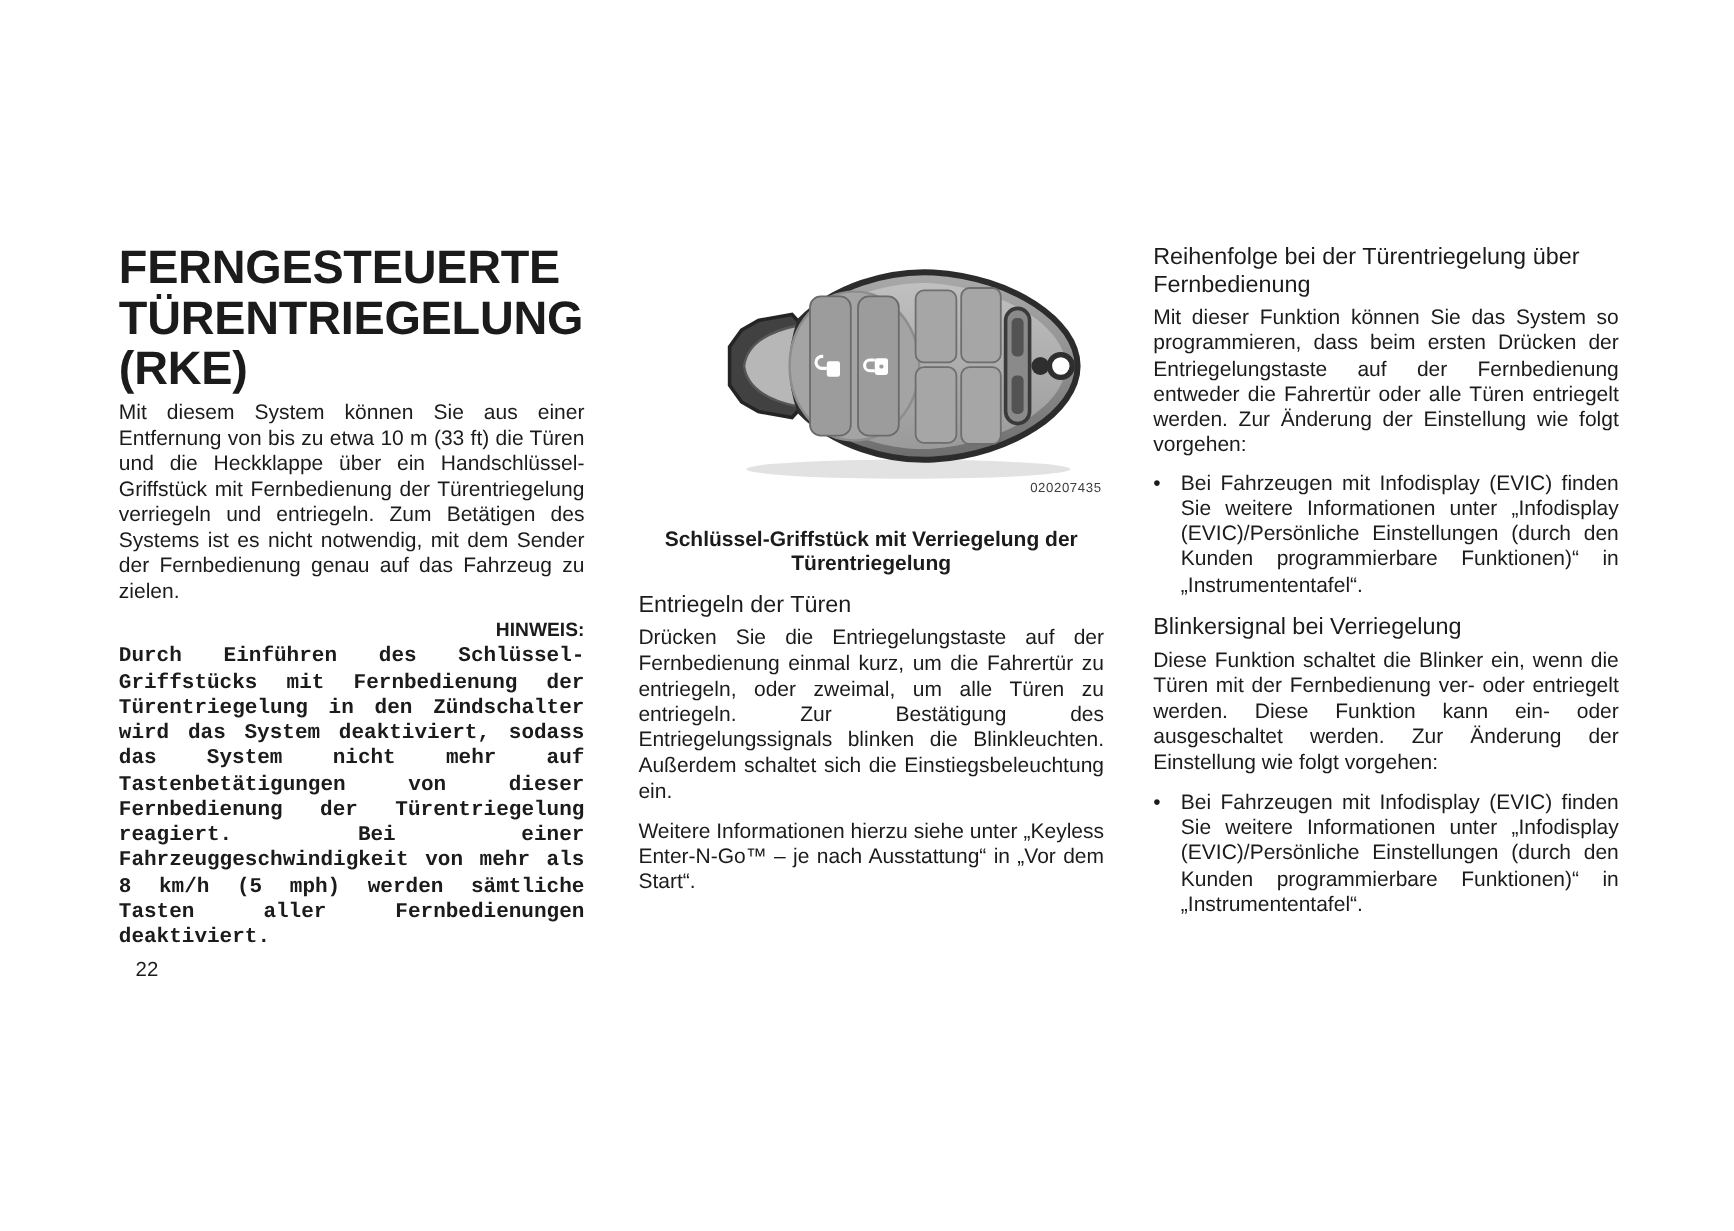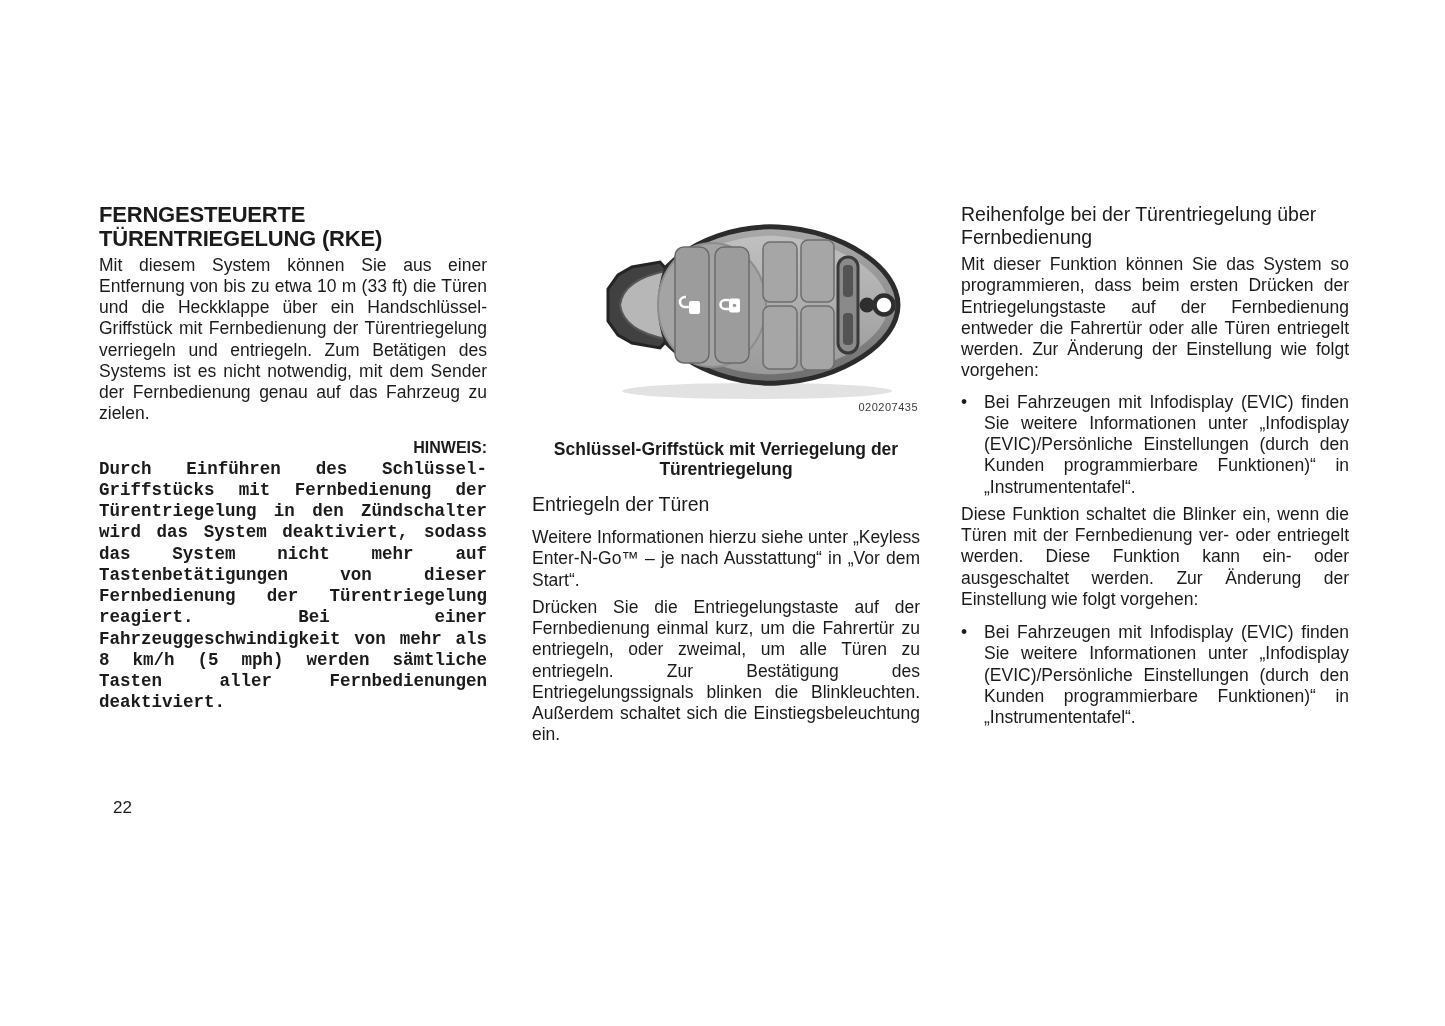--- a/index.html
+++ b/index.html
@@ -7,21 +7,21 @@
     position:relative;width:1445px;height:1026px;background:#ffffff;
     font-family:"Liberation Sans","DejaVu Sans",sans-serif;color:#1b1b1b;
     overflow:hidden;margin:0 auto;
   }
   .col{position:absolute;width:388px;}
   .col-left{left:99px;top:203px;}
   .col-mid{left:532px;top:205px;}
   .col-right{left:961px;top:203px;}
 
   h1.doc-title{
-    font-size:22px;line-height:1.08;font-weight:bold;margin:0 0 4px 0;
+    font-size:39px;line-height:1.08;font-weight:bold;margin:0 0 4px 0;
     letter-spacing:-0.2px;
   }
   .body-text{
     font-size:17.5px;line-height:1.215;text-align:justify;margin:0;
     hyphens:auto;-webkit-hyphens:auto;
   }
   .mt-sm{margin-top:6px;}
   .mt-md{margin-top:12px;}
   .note-heading{font-size:16px;font-weight:bold;margin:14px 0 2px 0;text-align:right;}
   .note-text{font-weight:bold;font-family:Liberation Mono, monospace;}
@@ -108,33 +108,34 @@
         <rect x="311" y="108" width="10" height="32" rx="4" fill="#535353"></rect>
 
         <circle cx="335" cy="100" r="7.5" fill="#2e2e2e"></circle>
         <circle cx="352" cy="100" r="9.5" fill="#ffffff" stroke="#2e2e2e" stroke-width="4.5"></circle>
       </svg>
       <div class="figure-number">020207435</div>
     </figure>
     <div class="figure-caption">Schlüssel-Griffstück mit Verriegelung der Türentriegelung</div>
 
     <h2 class="section-heading" style="margin-top:13px;">Entriegeln der Türen</h2>
+    <p class="body-text mt-sm">Drücken Sie die Entriegelungstaste auf der Fernbedienung einmal kurz, um die Fahrertür zu entriegeln, oder zweimal, um alle Türen zu entriegeln. Zur Bestätigung des Entriegelungssignals blinken die Blinkleuchten. Außerdem schaltet sich die Einstiegsbeleuchtung ein.</p>
     <p class="body-text mt-md">Weitere Informationen hierzu siehe unter „Keyless Enter-N-Go™ – je nach Ausstattung“ in „Vor dem Start“.</p>
-    <p class="body-text mt-sm">Drücken Sie die Entriegelungstaste auf der Fernbedienung einmal kurz, um die Fahrertür zu entriegeln, oder zweimal, um alle Türen zu entriegeln. Zur Bestätigung des Entriegelungssignals blinken die Blinkleuchten. Außerdem schaltet sich die Einstiegsbeleuchtung ein.</p>
   </div>
 
   <div class="col col-right">
     <h2 class="section-heading">Reihenfolge bei der Türentriegelung über Fernbedienung</h2>
     <p class="body-text mt-sm">Mit dieser Funktion können Sie das System so programmieren, dass beim ersten Drücken der Entriegelungstaste auf der Fernbedienung entweder die Fahrertür oder alle Türen entriegelt werden. Zur Änderung der Einstellung wie folgt vorgehen:</p>
 
     <div class="bullet-item">
       <div class="bullet-marker">•</div>
       <p class="body-text bullet-text">Bei Fahrzeugen mit Infodisplay (EVIC) finden Sie weitere Informationen unter „Infodisplay (EVIC)/Persönliche Einstellungen (durch den Kunden programmierbare Funktionen)“ in „Instrumententafel“.</p>
     </div>
 
+    <h2 class="section-heading" style="margin-top:13px;">Blinkersignal bei Verriegelung</h2>
     <p class="body-text mt-sm">Diese Funktion schaltet die Blinker ein, wenn die Türen mit der Fernbedienung ver- oder entriegelt werden. Diese Funktion kann ein- oder ausgeschaltet werden. Zur Änderung der Einstellung wie folgt vorgehen:</p>
 
     <div class="bullet-item" style="margin-top:12px;">
       <div class="bullet-marker">•</div>
       <p class="body-text bullet-text">Bei Fahrzeugen mit Infodisplay (EVIC) finden Sie weitere Informationen unter „Infodisplay (EVIC)/Persönliche Einstellungen (durch den Kunden programmierbare Funktionen)“ in „Instrumententafel“.</p>
     </div>
   </div>
 
   <div class="page-number">22</div>
 

